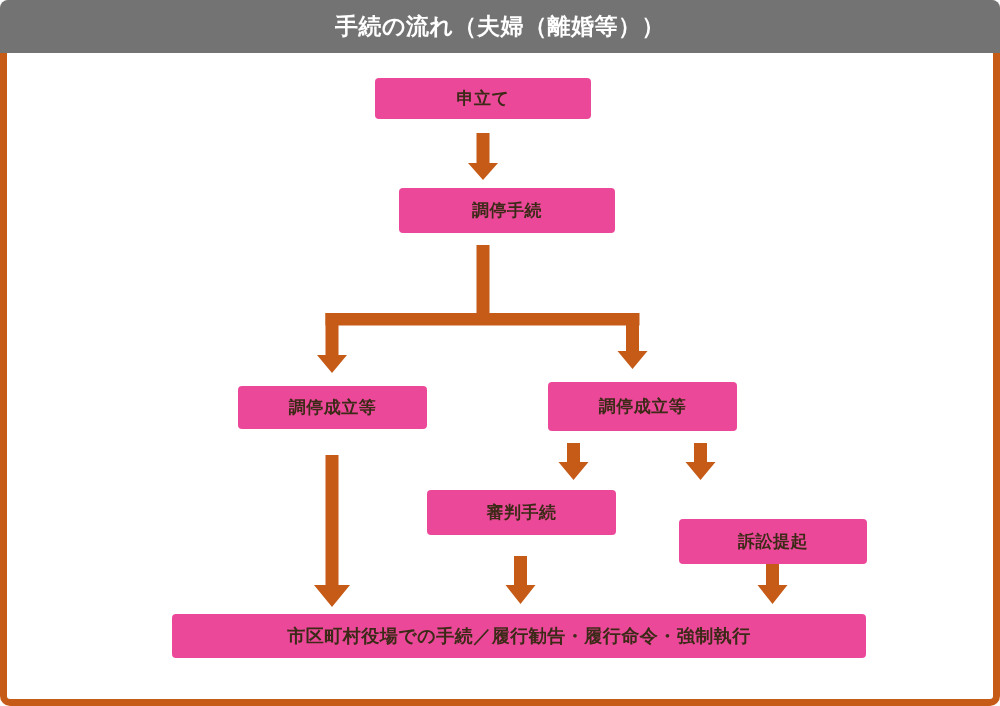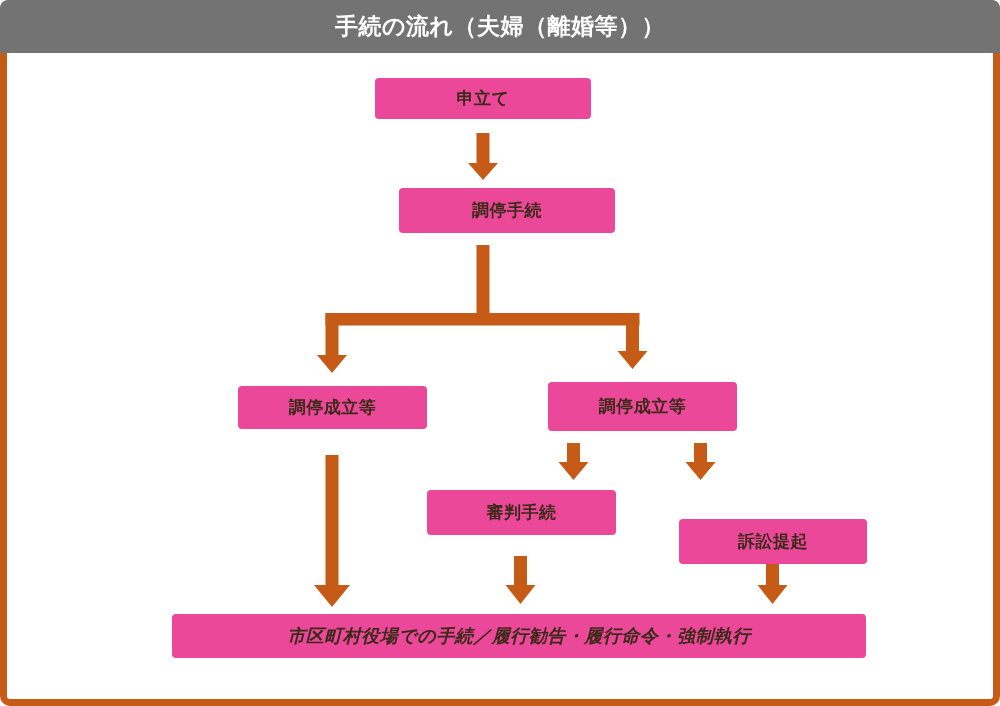--- a/index.html
+++ b/index.html
@@ -78,21 +78,20 @@
     font-weight: bold;
     display: flex;
     align-items: center;
     justify-content: center;
     text-align: center;
     white-space: nowrap;
     letter-spacing: 0.5px;
   }
   .node.wide-node {
     font-size: 18px;
-    font-style: italic;
   }
 
   
   .connector-layer {
     position: absolute;
     left: 0;
     top: 0;
     width: 1000px;
     height: 706px;
     pointer-events: none;

